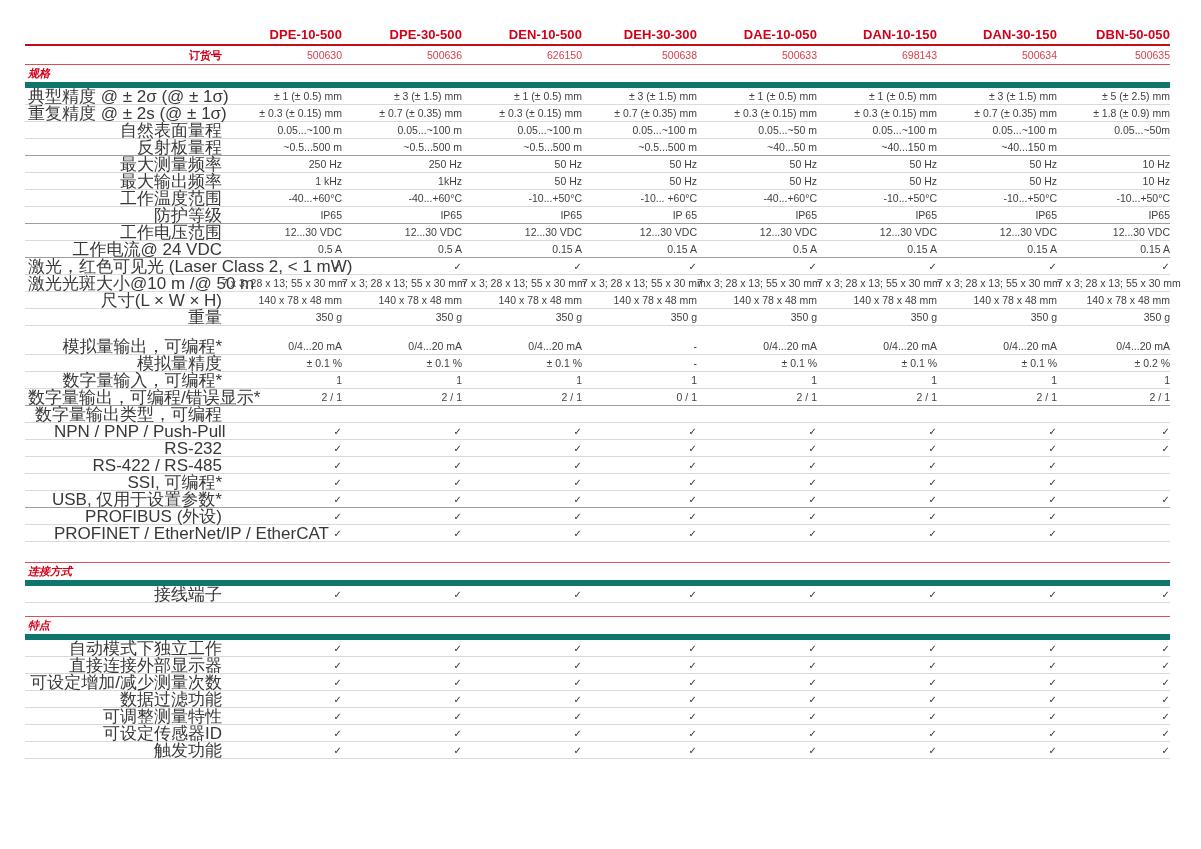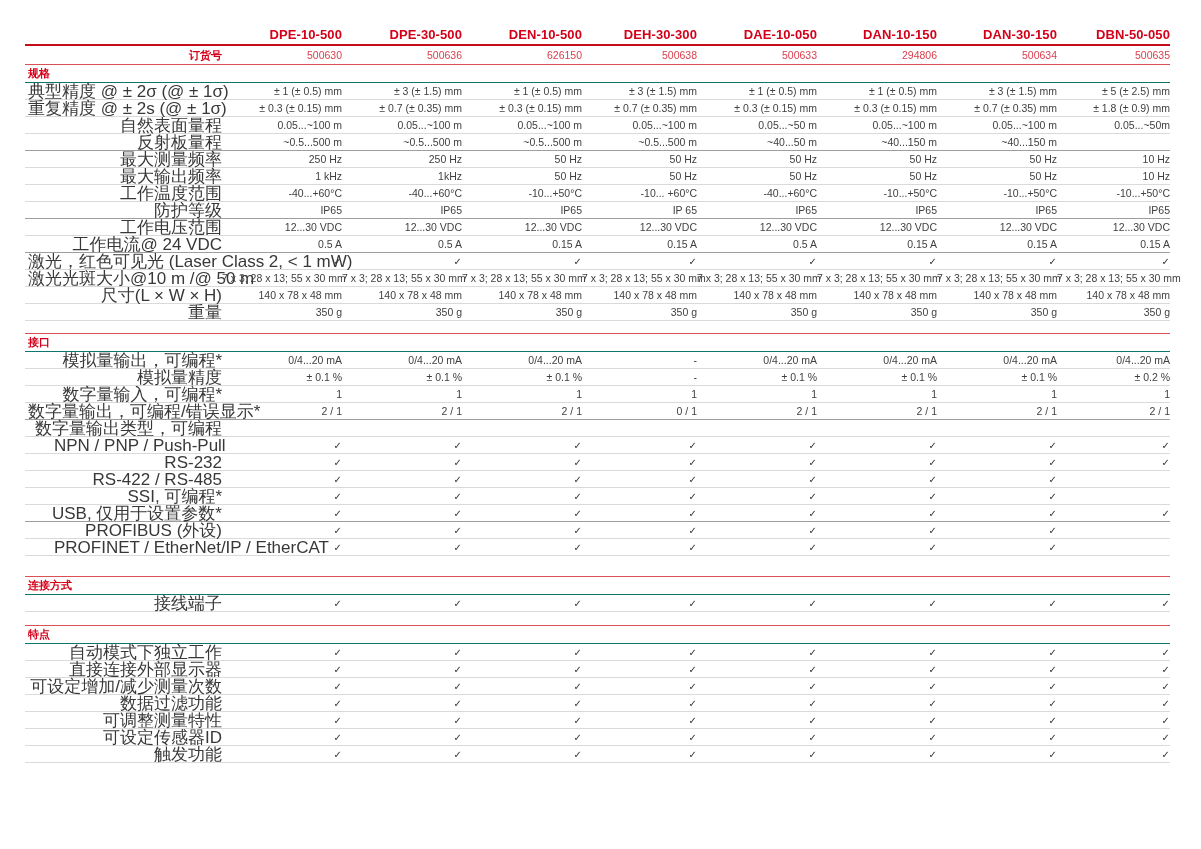--- a/index.html
+++ b/index.html
@@ -18,21 +18,21 @@
   .product-row{height:18px;border-bottom:2px solid #c30d1a;align-items:end;}
   .product-row .c{font-weight:bold;font-size:13px;color:#d40019;padding-bottom:3px;letter-spacing:.1px;}
 
   
   .order-row{height:18px;border-bottom:1px solid #d95057;}
   .order-row .label{font-weight:bold;font-size:11px;color:#d40019;padding-left:3px;}
   .order-row .val{font-size:10.5px;color:#d9404e;}
 
   
   .section-title-row{height:17px;display:flex;align-items:center;
-    border-top:1px solid #d95057;border-bottom:1px solid #0f766e;}
+    border-top:1px solid #d95057;border-bottom:6px solid #0f766e;font-style:italic;}
   .section-title-row.first{border-top:none;}
   .section-title{font-weight:bold;font-size:11px;color:#d40019;padding-left:3px;}
 
   
   .row{height:16px;border-bottom:1px solid #dadada;}
   .row.divider{border-bottom-color:#9e9e9e;}
   .row .label{font-size:17px;color:#383838;padding-left:3px;}
   .row .label.indent{padding-left:29px;}
   .row .val{font-size:10.5px;color:#3f3f3f;}
   .row .check{font-size:10px;color:#333;}
@@ -55,21 +55,21 @@
         <div class="c val">DAN-30-150</div>
         <div class="c val">DBN-50-050</div>
       </div>
     <div id="order-row" class="grid-row order-row">
         <div class="c label">订货号</div>
         <div class="c val">500630</div>
         <div class="c val">500636</div>
         <div class="c val">626150</div>
         <div class="c val">500638</div>
         <div class="c val">500633</div>
-        <div class="c val">294806</div>
+        <div class="c val">698143</div>
         <div class="c val">500634</div>
         <div class="c val">500635</div>
       </div>
     <div id="sections">
         <div class="section-title-row first">
           <span class="section-title">规格</span>
         </div>
         <div class="grid-row row">
           <div class="c label">典型精度 @ ± 2σ (@ ± 1σ)</div>
           <div class="c val">± 1 (± 0.5) mm</div>
@@ -218,23 +218,20 @@
           <div class="c val">350 g</div>
           <div class="c val">350 g</div>
           <div class="c val">350 g</div>
           <div class="c val">350 g</div>
           <div class="c val">350 g</div>
           <div class="c val">350 g</div>
           <div class="c val">350 g</div>
           <div class="c val">350 g</div>
         </div>
         <div class="gap-1"></div>
-        <div class="section-title-row">
-          <span class="section-title">接口</span>
-        </div>
         <div class="grid-row row">
           <div class="c label">模拟量输出，可编程*</div>
           <div class="c val">0/4...20 mA</div>
           <div class="c val">0/4...20 mA</div>
           <div class="c val">0/4...20 mA</div>
           <div class="c val">-</div>
           <div class="c val">0/4...20 mA</div>
           <div class="c val">0/4...20 mA</div>
           <div class="c val">0/4...20 mA</div>
           <div class="c val">0/4...20 mA</div>

